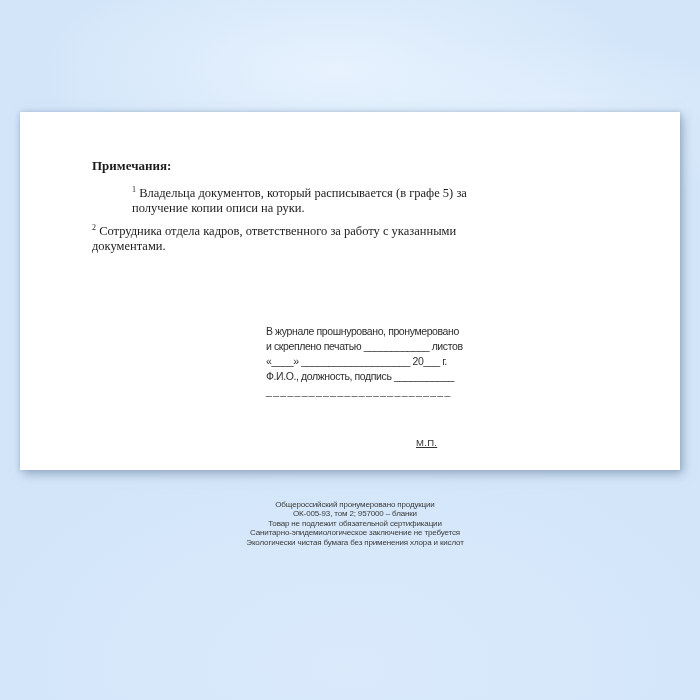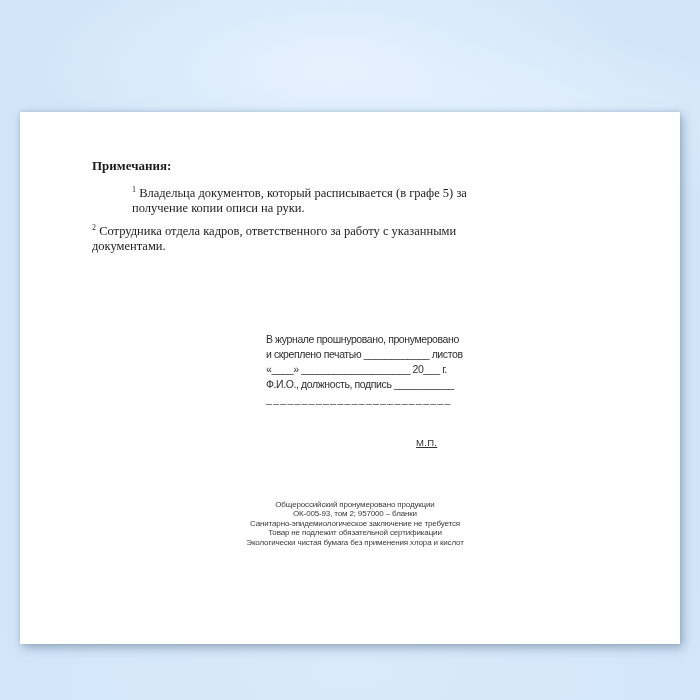--- a/index.html
+++ b/index.html
@@ -18,21 +18,21 @@
       radial-gradient(ellipse 300px 130px at 78% 18%, rgba(228,240,253,0.8) 0%, rgba(228,240,253,0) 70%),
       radial-gradient(ellipse 500px 300px at 50% 95%, rgba(222,236,252,0.6) 0%, rgba(222,236,252,0) 75%),
       #d3e6f9;
     font-family: "Liberation Sans", sans-serif;
   }
   .paper {
     position: absolute;
     left: 20px;
     top: 112px;
     width: 660px;
-    height: 532px;
+    height: 358px;
     background: #ffffff;
     box-shadow: 3px 4px 10px rgba(102,126,157,0.55), 0 0 4px rgba(112,136,168,0.35);
   }
   
   .notes {
     position: absolute;
     left: 72px;
     top: 46px;
     width: 430px;
     font-family: "Liberation Serif", serif;
@@ -51,21 +51,21 @@
   .note-2 { margin-top: 8px; }
   .sup {
     font-size: 8px;
     vertical-align: super;
     line-height: 0;
   }
   
   .stamp {
     position: absolute;
     left: 246px;
-    top: 220px;
+    top: 212px;
     width: 200px;
     font-size: 10.5px;
     line-height: 15px;
     letter-spacing: -0.4px;
     color: #2e2e2e;
     white-space: nowrap;
   }
   .stamp-dashed {
     letter-spacing: 1.3px;
     color: #4a4a4a;
@@ -110,19 +110,19 @@
       <div>«____» ____________________ 20___ г.</div>
       <div>Ф.И.О., должность, подпись ___________</div>
       <div class="stamp-dashed">__________________________</div>
     </div>
 
     <div class="stamp-mark">М.П.</div>
 
     <div class="footer">
       <div>Общероссийский пронумеровано продукции</div>
       <div>ОК-005-93, том 2; 957000 – бланки</div>
+      <div>Товар не подлежит обязательной сертификации</div>
       <div>Санитарно-эпидемиологическое заключение не требуется</div>
-      <div>Товар не подлежит обязательной сертификации</div>
       <div>Экологически чистая бумага без применения хлора и кислот</div>
     </div>
 
   </div>
 </div>
 
 </body></html>

